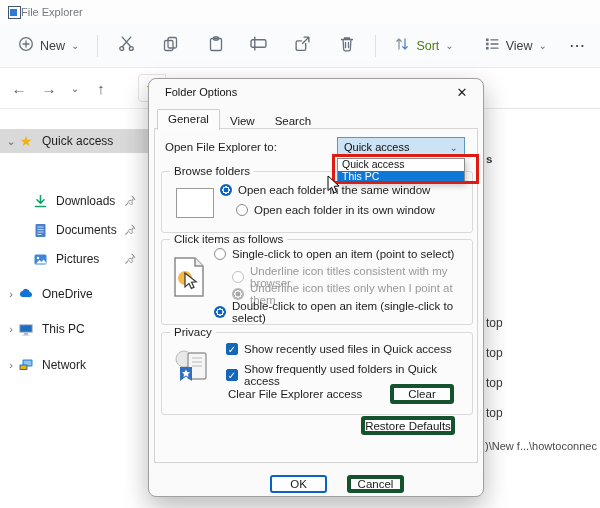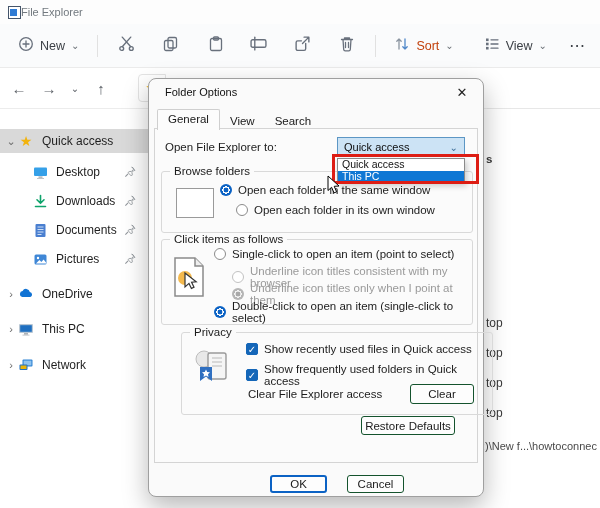--- a/index.html
+++ b/index.html
@@ -60,21 +60,21 @@
 
   .radio-row, .check-row { position:absolute; display:flex; align-items:center; gap:6px; font-size:11.5px; color:#1c1c1c; }
   .radio { width:12px; height:12px; border-radius:50%; border:1px solid #8b8b8b; background:#fff; flex:0 0 auto; }
   .radio.sel { border:none; background:radial-gradient(circle,#0b62c4 0 2.4px,#fff 2.6px 3.6px,#0b62c4 3.8px); }
   .radio.dis { border-color:#c2c2c2; }
   .radio.dis-sel { border:none; background:radial-gradient(circle,#a9a9a9 0 2.4px,#f2f2f2 2.6px 3.6px,#b5b5b5 3.8px); }
   .dim { color:#9a9a9a; }
   .checkbox { width:12px; height:12px; background:#1466b8; border:1px solid #1466b8; border-radius:2px; color:#fff; font-size:10px; line-height:11px; text-align:center; flex:0 0 auto; }
   .checkbox::after { content:"✓"; }
 
-  .btn { position:absolute; background:#fdfdfd; border:1px solid #14532d; border-radius:3px; font-size:11.5px; color:#1a1a1a; display:flex; align-items:center; justify-content:center; }
+  .btn { position:absolute; background:#fdfdfd; border:4px solid #14532d; border-radius:3px; font-size:11.5px; color:#1a1a1a; display:flex; align-items:center; justify-content:center; }
   .btn.focus { border:2px solid #0b62c4; }
   .btn.disabled { background:#f4f4f4; border-color:#d6d6d6; color:#9f9f9f;margin-top:48px; }
 
   
   .dropdown { position:absolute; left:188px; top:79px; width:128px; background:#fff; border:1px solid #8a8a8a; z-index:5; box-shadow:2px 3px 6px rgba(0,0,0,.2); }
   .dd-opt { height:11.5px; font-size:10.5px; line-height:11.5px; padding-left:4px; color:#111; }
   .dd-opt.hl { background:#0f77d4; color:#fff; }
   .redbox { position:absolute; left:183px; top:75px; width:147px; height:30px; border:3px solid #dd1d14; z-index:6; }
   .cursor { position:absolute; left:178px; top:96px; z-index:7; }
 
@@ -136,21 +136,21 @@
     <span><svg width="16" height="16" viewBox="0 0 16 16">
           <path d="M2.5 3.5h11M5.5 3.5V2h5v1.5M4 3.5l.7 10a1.5 1.5 0 0 0 1.5 1.3h3.6a1.5 1.5 0 0 0 1.5-1.3l.7-10M6.5 6.5v5M9.5 6.5v5"></path>
         </svg></span>
   </div>
   <div class="tb-sep"></div>
   <div class="tb-btn">
     <span><svg width="16" height="16" viewBox="0 0 16 16">
           <path d="M5 13V3M5 3L2.8 5.2M5 3l2.2 2.2" stroke="#8a94a0"></path>
           <path d="M11 3v10M11 13l-2.2-2.2M11 13l2.2-2.2" stroke="#4f87c9"></path>
         </svg></span>
-    <span style="color:#c2410c;">Sort</span>
+    <span style="color:#4d7c0f;">Sort</span>
     <span class="chev">⌄</span>
   </div>
   <div class="tb-btn" style="margin-left:14px;">
     <span><svg width="16" height="16" viewBox="0 0 16 16">
           <rect x="2" y="2.5" width="2.6" height="2.6" fill="#68707c" stroke="none"></rect>
           <rect x="2" y="6.7" width="2.6" height="2.6" fill="#68707c" stroke="none"></rect>
           <rect x="2" y="10.9" width="2.6" height="2.6" fill="#68707c" stroke="none"></rect>
           <path d="M7 3.8h7M7 8h7M7 12.2h7"></path>
         </svg></span>
     <span>View</span>
@@ -169,34 +169,20 @@
   </div>
 </div>
 
 <div class="abs sidebar">
   <div class="side-row row-selected" style="top:20px;">
     <span class="chv">⌄</span>
     <span class="ic star-glyph" style="font-size:14px;">★</span>
     <span>Quick access</span>
   </div>
 
-  <div class="side-row child" style="top:51px;">
-    <span class="ic">
-        <svg width="15" height="15" viewBox="0 0 15 15">
-          <rect x="1" y="2.5" width="13" height="8.5" rx="1" fill="#35a0e8"></rect>
-          <rect x="5.5" y="11.5" width="4" height="1.2" fill="#9aa0a6"></rect>
-          <rect x="4" y="13" width="7" height="1" fill="#c0c4c8"></rect>
-        </svg>
-      </span>
-    <span>Desktop</span>
-    <span class="pin"><svg width="12" height="12" viewBox="0 0 14 14">
-          <path d="M9 1.2l3.8 3.8-1.5.4-2 2 .4 3-1.2 1.2L4.7 7.8 5.9 6.6l3-.4 2-2 .3-1.5L9 1.2z" fill="none" stroke="#8f9499" stroke-width="1"></path>
-          <path d="M4.7 9.3L1.6 12.4" stroke="#8f9499" stroke-width="1.2"></path>
-        </svg></span>
-  </div>
   <div class="side-row child" style="top:80px;">
     <span class="ic">
         <svg width="15" height="15" viewBox="0 0 15 15">
           <path d="M7.5 1.5v7.2M4 5.8l3.5 3.5L11 5.8M2.5 12.5h10" fill="none" stroke="#0fa36b" stroke-width="1.6" stroke-linecap="round" stroke-linejoin="round"></path>
         </svg>
       </span>
     <span>Downloads</span>
     <span class="pin"><svg width="12" height="12" viewBox="0 0 14 14">
           <path d="M9 1.2l3.8 3.8-1.5.4-2 2 .4 3-1.2 1.2L4.7 7.8 5.9 6.6l3-.4 2-2 .3-1.5L9 1.2z" fill="none" stroke="#8f9499" stroke-width="1"></path>
           <path d="M4.7 9.3L1.6 12.4" stroke="#8f9499" stroke-width="1.2"></path>
@@ -324,21 +310,21 @@
     <div class="radio-row" style="left:70px; top:42px;">
       <span class="radio dis-sel"></span>
       <span class="dim">Underline icon titles only when I point at them</span>
     </div>
     <div class="radio-row" style="left:52px; top:60px;">
       <span class="radio sel"></span>
       <span>Double-click to open an item (single-click to select)</span>
     </div>
   </div>
 
-  <div class="group" style="top:253px; height:83px;margin-left:20px;">
+  <div class="group" style="top:253px; height:83px;">
     <span class="legend">Privacy</span>
     <div class="icon-plate" style="left:10px; top:14px;">
       <svg width="40" height="40" viewBox="0 0 40 40">
           <circle cx="12" cy="12" r="8" fill="#e8e8e8" stroke="#bdbdbd"></circle>
           <rect x="16" y="6" width="18" height="26" rx="2" fill="#f5f5f5" stroke="#9a9a9a" stroke-width="1.4"></rect>
           <path d="M20 11h10M20 15h10M20 19h10" stroke="#b9b9b9"></path>
           <path d="M8 20h12v14l-6-4.5L8 34z" fill="#2f6fc0"></path>
           <path d="M14 22.5l1.2 2.5 2.8.3-2 1.9.5 2.8-2.5-1.4-2.5 1.4.5-2.8-2-1.9 2.8-.3z" fill="#fff"></path>
         </svg>
     </div>

